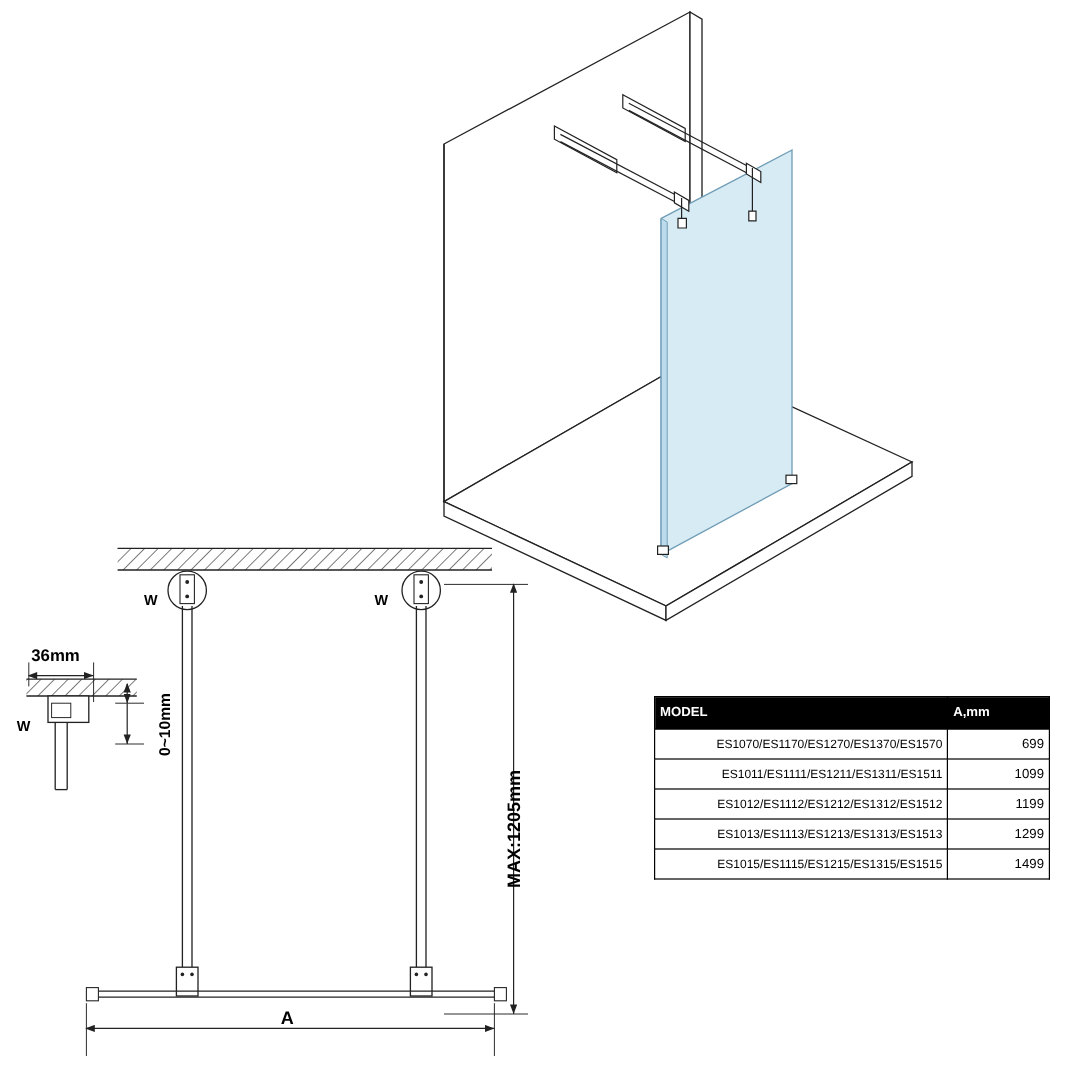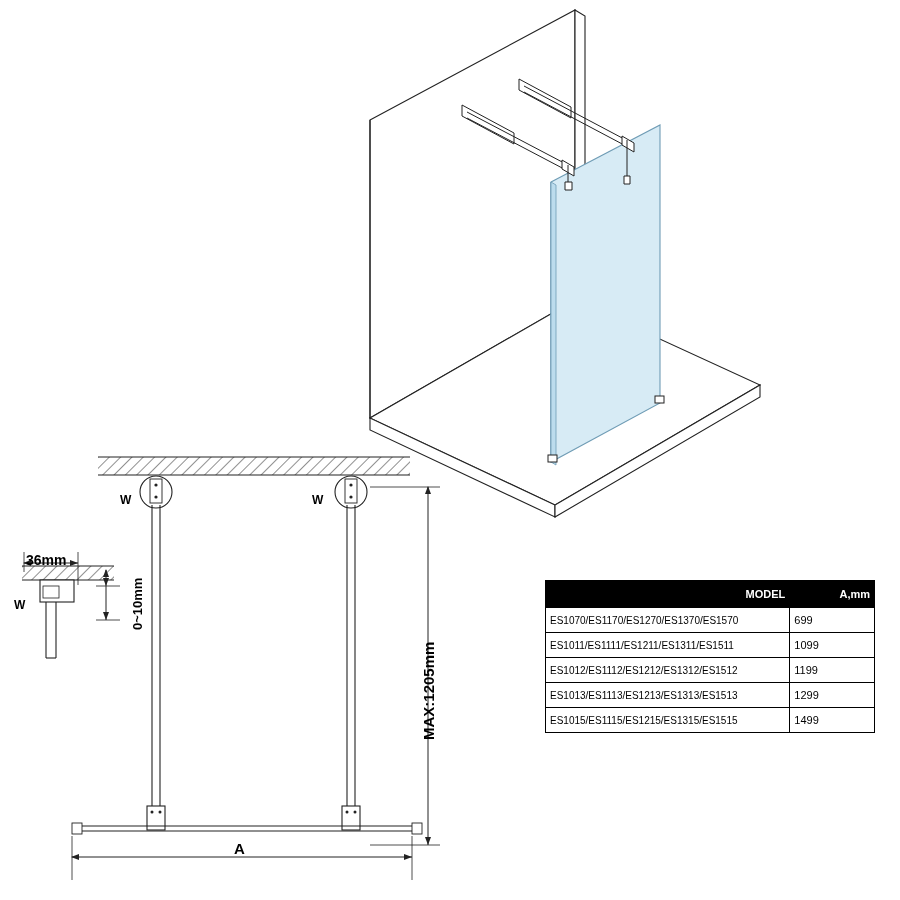--- a/index.html
+++ b/index.html
@@ -39,28 +39,28 @@
     font-size: 10.5px;
     font-family: "Liberation Sans", sans-serif;
   }
   table.spec th {
     background: #000000;
     color: #ffffff;
     font-weight: bold;
     font-size: 11px;
     padding: 7px 4px;
     border: 1px solid #000000;
-    text-align: right;
+    text-align: left;
   }
   table.spec th.col-model { width: 245px; }
   table.spec th.col-a { width: 85px; margin-top: 44px; }
   table.spec td {
     border: 1px solid #000000;
     padding: 6px 4px;
-    text-align: left;
+    text-align: right;
     color: #000000;
     background: #ffffff;
   }
   table.spec td.model-cell {
     font-size: 10px;
     letter-spacing: 0px;
   }
   table.spec td.a-cell {
     font-size: 11px;
   }
@@ -202,21 +202,21 @@
       <line x1="96" y1="620" x2="120" y2="620" stroke="#222" stroke-width="0.8"></line>
     </g>
   </svg>
 
   <div class="label bold" style="left:120px; top:493px;">W</div>
 
   <div class="label bold" style="left:312px; top:493px;">W</div>
 
   <div class="label bold" style="left:14px; top:598px;">W</div>
 
-  <div class="label bold" style="left:26px; top:552px; font-size:14px;">36mm</div>
+  <div class="label bold" style="left:26px; top:538px; font-size:14px;">36mm</div>
 
   <div class="label bold vert" style="left:130px; top:630px; font-size:13px;">0~10mm</div>
 
   <div class="label bold vert" style="left:420px; top:740px; font-size:15px;">MAX:1205mm</div>
 
   <div class="label bold" style="left:234px; top:840px; font-size:15px;">A</div>
 
   <div class="tbl-wrap">
     <table class="spec">
       <thead>

